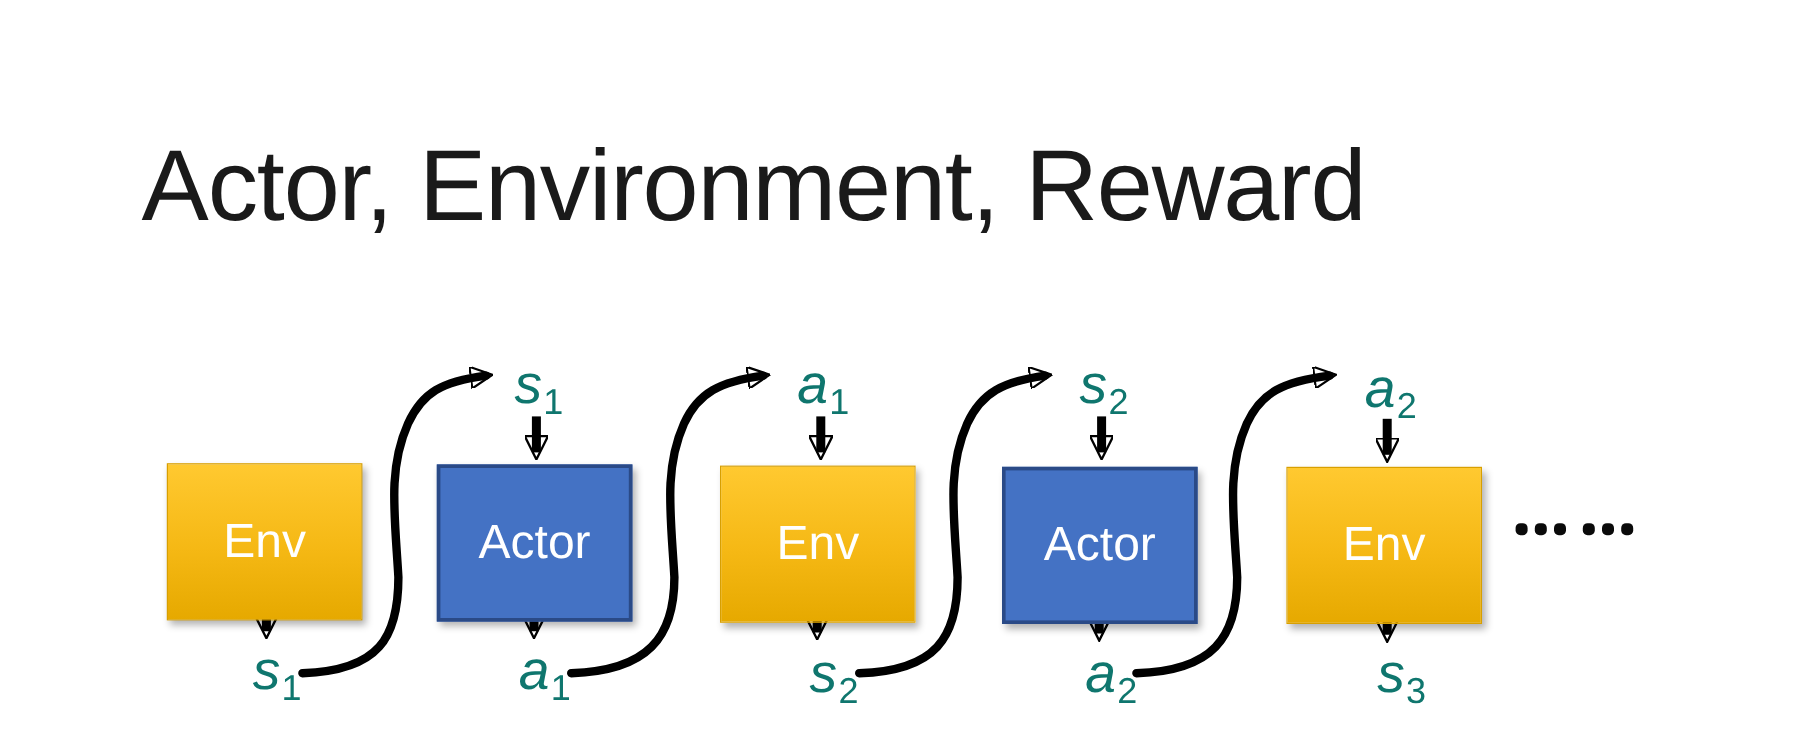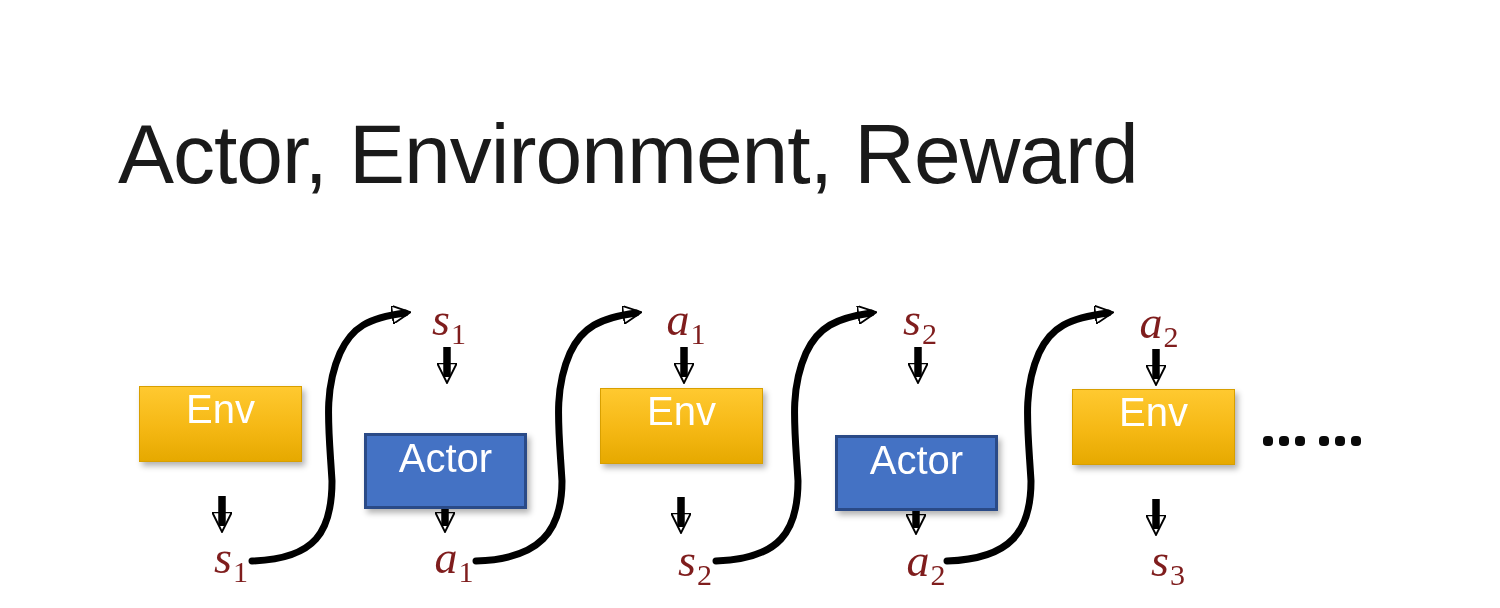--- a/index.html
+++ b/index.html
@@ -24,47 +24,46 @@
     position:absolute;
     left:118px;top:106px;
     font-size:84px;
     font-weight:300;
     letter-spacing:-1px;
     color:var(--title-text);
     white-space:nowrap;
   }
   .box{
     position:absolute;
-    width:163px;height:76px;
+    width:163px;height:131px;
     top:386px;
-    display:flex;align-items:flex-start;justify-content:center;
+    display:flex;align-items:center;justify-content:center;
     font-size:40px;
     color:var(--box-text);
     box-shadow:3px 4px 6px rgba(0,0,0,0.30);
     box-sizing:border-box;
   }
   .box.env{
     background:linear-gradient(180deg,var(--env-gradient-top) 0%,#F5B814 55%,var(--env-gradient-bottom) 100%);
     border:1px solid var(--env-border);
   }
   .box.actor{
     background:var(--actor-fill);
     border:3px solid var(--actor-border);
-    margin-top:46px;
   }
   .b1{left:139px;} .b2{left:364px;top:387px;} .b3{left:600px;top:388px;}
   .b4{left:835px;top:389px;} .b5{left:1072px;top:389px;}
 
   .mlabel{
     position:absolute;
     transform:translateX(-50%);
-    font-family:Liberation Serif, serif;
+    font-family:Liberation Sans, sans-serif;
     font-style:italic;
     font-size:46px;
-    color:#7f1d1d;
+    color:#0f766e;
     white-space:nowrap;
     line-height:1;
   }
   .mlabel sub{
     font-style:normal;
     font-size:30px;
     line-height:1;
     vertical-align:-9px;
     margin-left:1px;
   }

